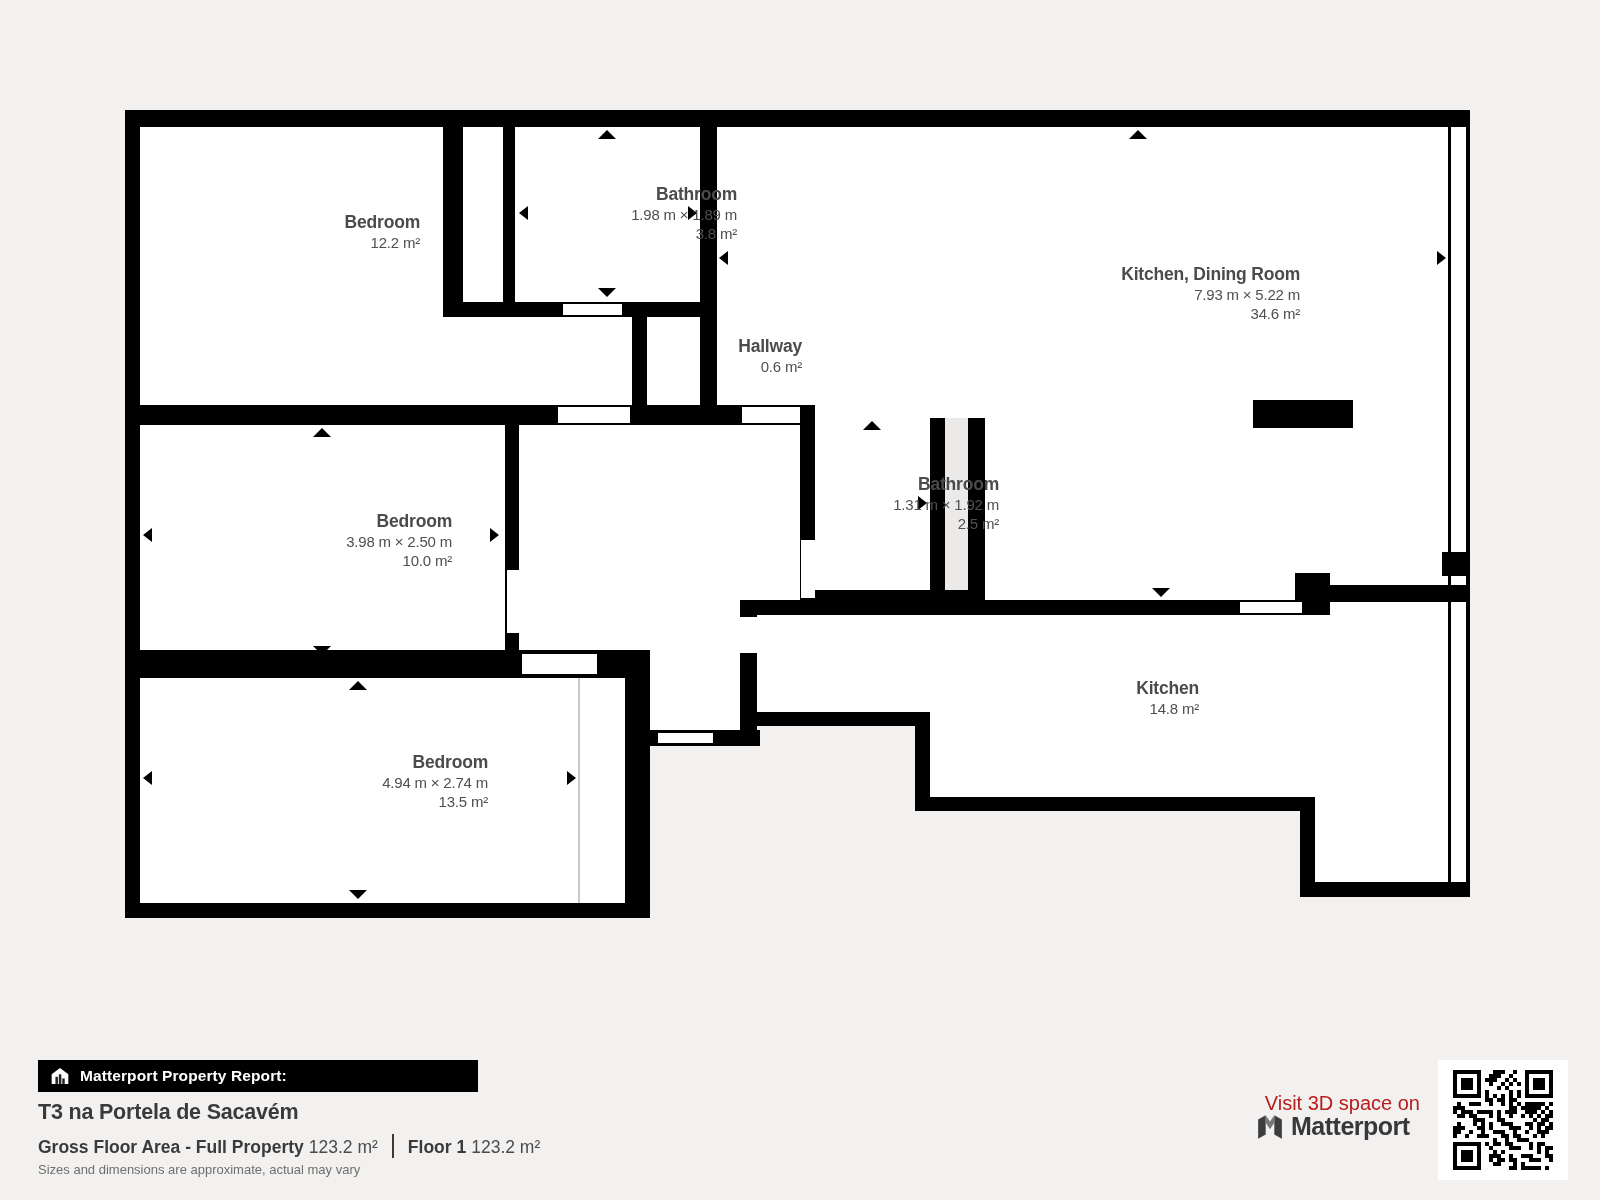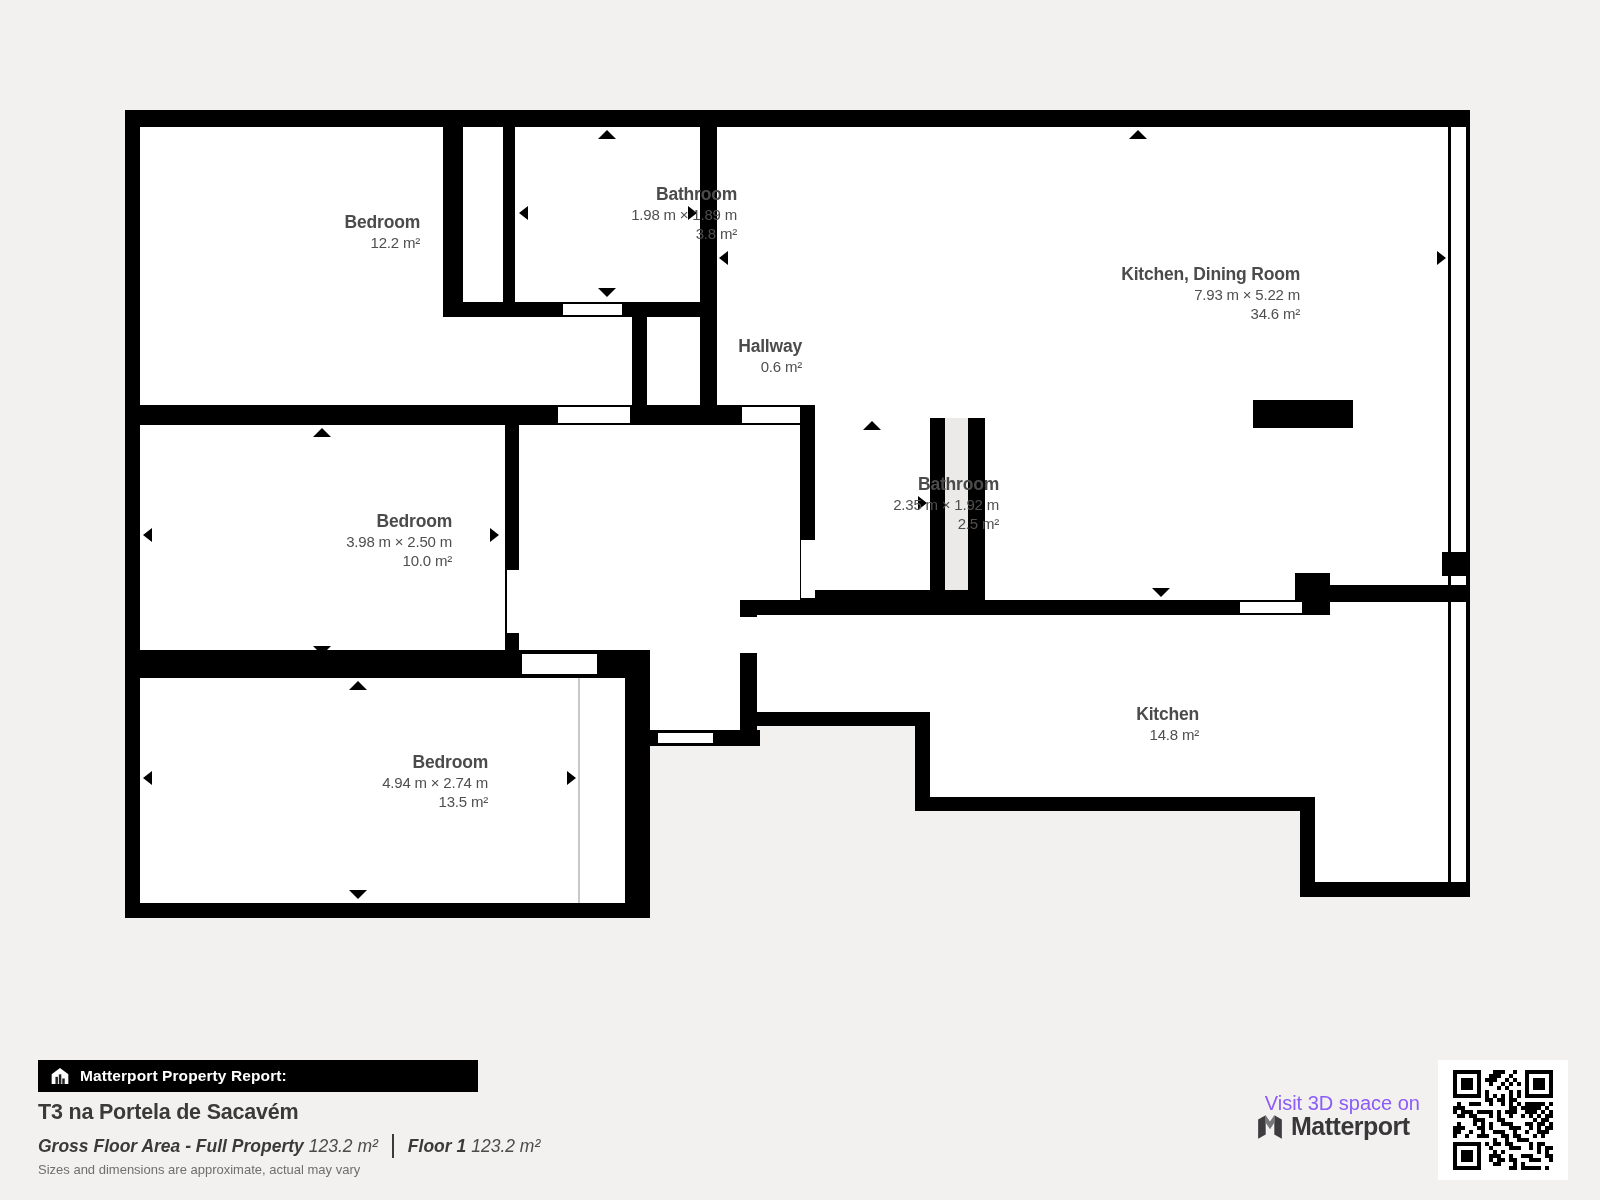--- a/index.html
+++ b/index.html
@@ -24,26 +24,26 @@
   .ar{border-top:7px solid transparent;border-bottom:7px solid transparent;border-left:9px solid #000;}
   
   .rlabel{position:absolute;width:260px;text-align:right;color:#4b4b4b;}
   .rname{font-size:17.5px;line-height:21px;font-weight:700;letter-spacing:-0.2px;}
   .rsub{font-size:15px;line-height:19px;color:#4f4f4f;letter-spacing:-0.2px;}
   
   .banner{position:absolute;left:38px;top:1060px;width:440px;height:32px;background:#000000;
           display:flex;align-items:center;padding-left:12px;box-sizing:border-box;}
   .banner-text{color:#ffffff;font-size:15.5px;font-weight:700;margin-left:10px;letter-spacing:0.1px;}
   .title{position:absolute;left:38px;top:1100px;font-size:21.5px;font-weight:700;color:#3a3a3a;letter-spacing:-0.2px;text-align:right;}
-  .stats{position:absolute;left:38px;top:1134px;display:flex;align-items:center;font-size:17.5px;color:#4b4b4b;font-style:italic;}
+  .stats{position:absolute;left:38px;top:1134px;display:flex;align-items:flex-end;font-size:17.5px;color:#4b4b4b;}
   .stats b{color:#3a3a3a;font-weight:700;}
   .stat-sep{width:2px;height:24px;background:#3a3a3a;margin:0 14px;}
   .disclaimer{position:absolute;left:38px;top:1162px;font-size:13px;color:#6f6f6f;}
   
-  .visit{position:absolute;left:1120px;top:1092px;width:300px;text-align:right;font-size:20px;color:#8b5cf6;}
+  .visit{position:absolute;left:1120px;top:1092px;width:300px;text-align:right;font-size:20px;color:#b91c1c;}
   .brandrow{position:absolute;left:1256px;top:1112px;display:flex;align-items:center;}
   .wordmark{font-size:25px;font-weight:700;color:#38383a;letter-spacing:-0.5px;margin-left:7px;}
   .qrbox{position:absolute;left:1438px;top:1060px;width:130px;height:120px;background:#ffffff;}
   .qrbox svg{position:absolute;left:15px;top:10px;}
   .sp{margin-left:5px;font-weight:400;color:#4b4b4b;}
 </style>
 </head>
 <body>
 
 <div style="position:absolute;left:0;top:0;width:1600px;height:1200px;">
@@ -153,29 +153,29 @@
     <div class="rname">Hallway</div>
     <div class="rsub">0.6 m²</div>
   </div>
   <div class="rlabel" style="left:192px;top:511px;">
     <div class="rname">Bedroom</div>
     <div class="rsub">3.98 m × 2.50 m</div>
     <div class="rsub">10.0 m²</div>
   </div>
   <div class="rlabel" style="left:739px;top:474px;">
     <div class="rname">Bathroom</div>
-    <div class="rsub">2.35 m × 1.92 m</div>
+    <div class="rsub">1.31 m × 1.92 m</div>
     <div class="rsub">2.5 m²</div>
   </div>
   <div class="rlabel" style="left:228px;top:752px;">
     <div class="rname">Bedroom</div>
     <div class="rsub">4.94 m × 2.74 m</div>
     <div class="rsub">13.5 m²</div>
   </div>
-  <div class="rlabel" style="left:939px;top:704px;">
+  <div class="rlabel" style="left:939px;top:678px;">
     <div class="rname">Kitchen</div>
     <div class="rsub">14.8 m²</div>
   </div>
 </div>
 
 <div class="banner">
   <span style="display:inline-flex;">
     <svg width="20" height="20" viewBox="0 0 24 24">
       <path d="M12 2.5 L22 10 V21.5 H2 V10 Z" fill="#ffffff"></path>
       <rect x="6.5" y="13" width="3" height="8.5" fill="#242122"></rect>

